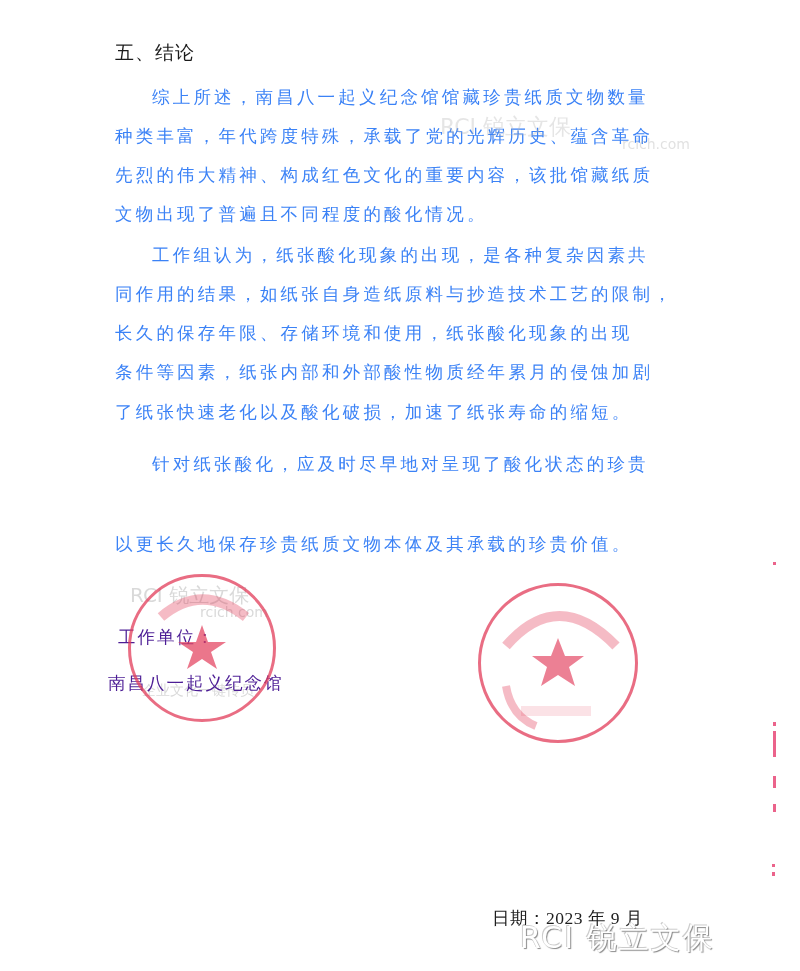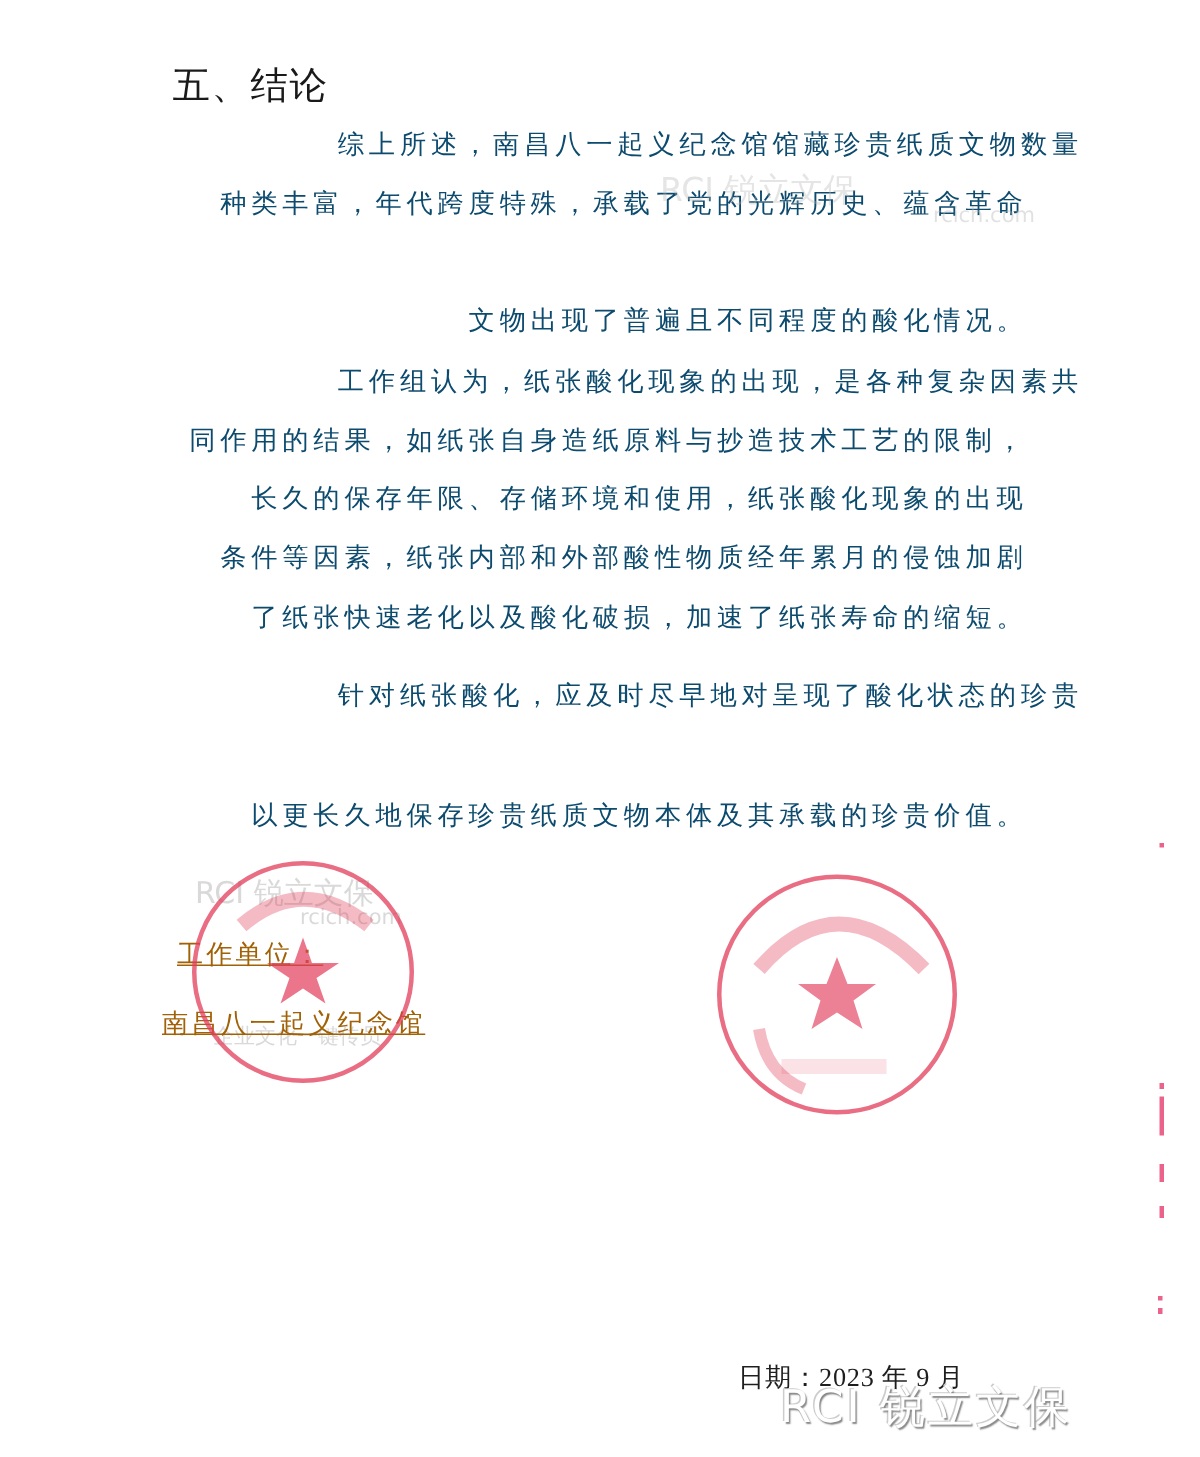--- a/index.html
+++ b/index.html
@@ -18,45 +18,43 @@
     .page {
       position: absolute;
       left: 0; top: 0;
       width: 800px; height: 971px;
       background: #fff;
     }
     .heading {
       position: absolute;
       left: 115px;
       top: 40px;
-      font-size: 25px;
+      font-size: 19px;
       letter-spacing: 1px;
       color: #1a1a1a;
     }
     .para-line {
       position: absolute;
       left: 115px;
       width: 570px;
       font-size: 17.5px;
       letter-spacing: 3.2px;
       white-space: nowrap;
-      color: #0c4a6e;
+      color: #3b82f6;
       line-height: 24px;
-      text-align: right;
     }
     .indent { left: 152px; }
     .label {
       position: absolute;
       font-size: 17.5px;
       letter-spacing: 2px;
       white-space: nowrap;
-      color: #a16207;
+      color: #4c1d95;
       line-height: 24px;
       z-index: 2;
-      text-decoration: underline;
     }
     .date {
       position: absolute;
       left: 492px;
       top: 878px;
       font-size: 17.5px;
       font-family: "Liberation Serif", "DejaVu Serif", serif;
       color: #1e1e1e;
       letter-spacing: 0.5px;
       white-space: nowrap;
@@ -99,20 +97,21 @@
   </style>
 </head>
 <body>
 
 <div class="page">
 
   <div class="heading">五、结论</div>
 
   <div class="para-line indent" style="top:85px">综上所述，南昌八一起义纪念馆馆藏珍贵纸质文物数量</div>
   <div class="para-line" style="top:124px">种类丰富，年代跨度特殊，承载了党的光辉历史、蕴含革命</div>
+  <div class="para-line" style="top:163px">先烈的伟大精神、构成红色文化的重要内容，该批馆藏纸质</div>
   <div class="para-line" style="top:202px">文物出现了普遍且不同程度的酸化情况。</div>
 
   <div class="para-line indent" style="top:243px">工作组认为，纸张酸化现象的出现，是各种复杂因素共</div>
   <div class="para-line" style="top:282px">同作用的结果，如纸张自身造纸原料与抄造技术工艺的限制，</div>
   <div class="para-line" style="top:321px">长久的保存年限、存储环境和使用，纸张酸化现象的出现</div>
   <div class="para-line" style="top:360px">条件等因素，纸张内部和外部酸性物质经年累月的侵蚀加剧</div>
   <div class="para-line" style="top:400px">了纸张快速老化以及酸化破损，加速了纸张寿命的缩短。</div>
 
   <div class="para-line indent" style="top:452px">针对纸张酸化，应及时尽早地对呈现了酸化状态的珍贵</div>
   <div class="para-line" style="top:532px">以更长久地保存珍贵纸质文物本体及其承载的珍贵价值。</div>

